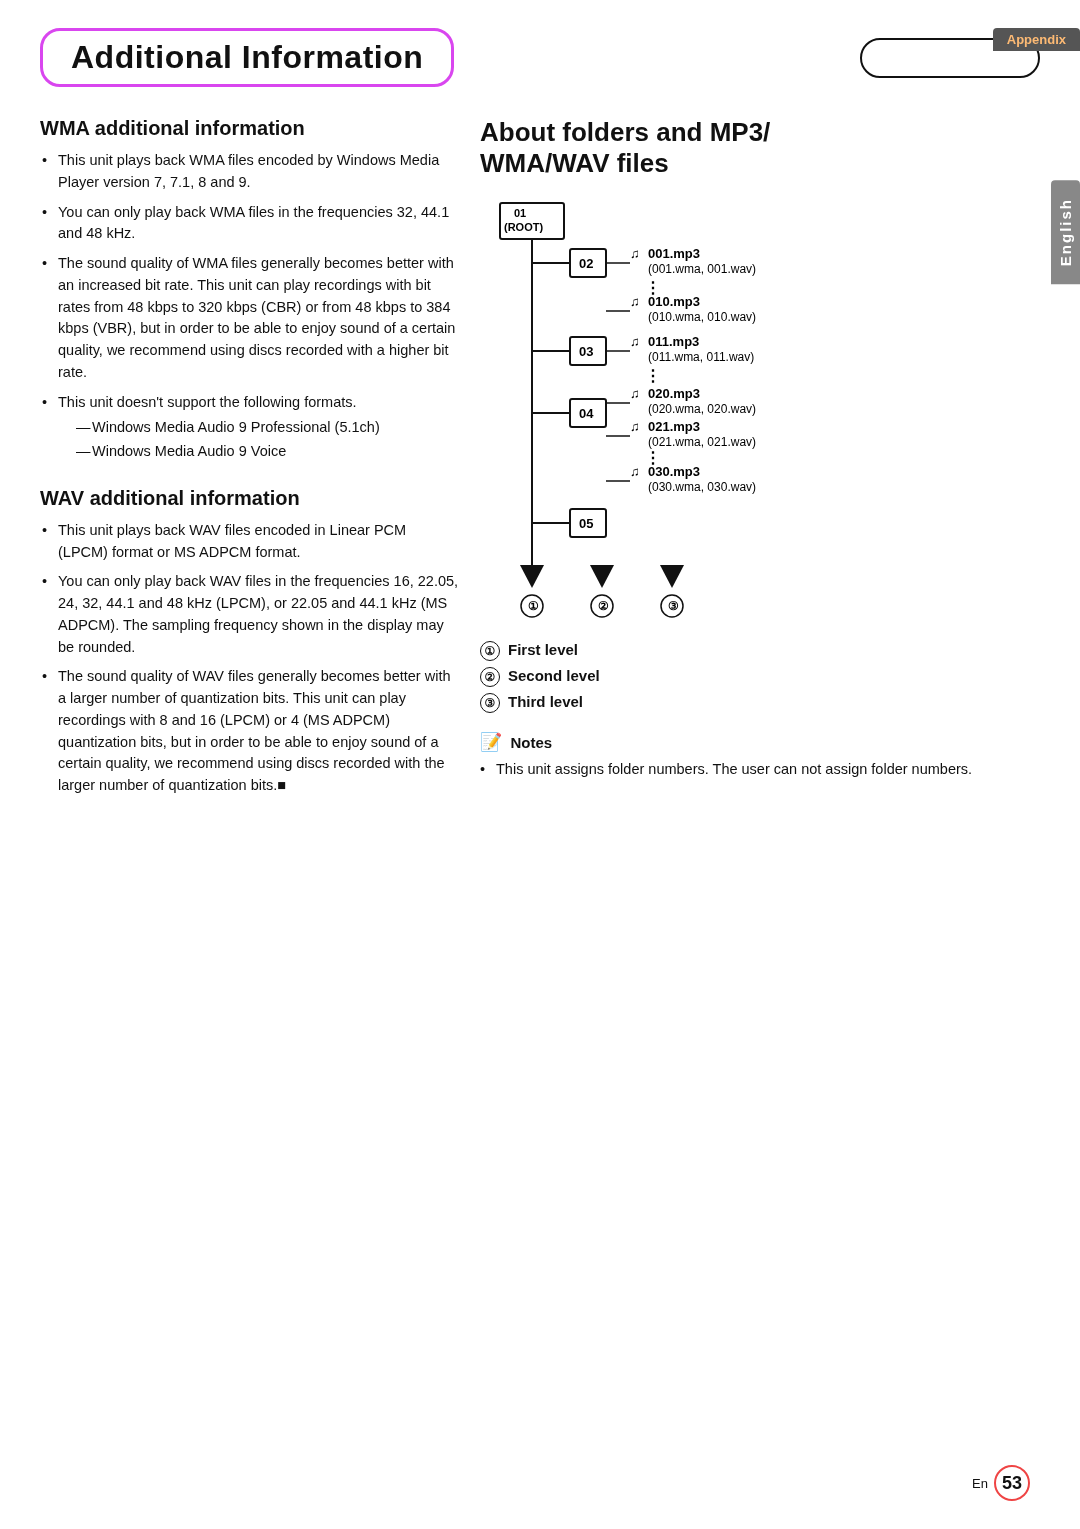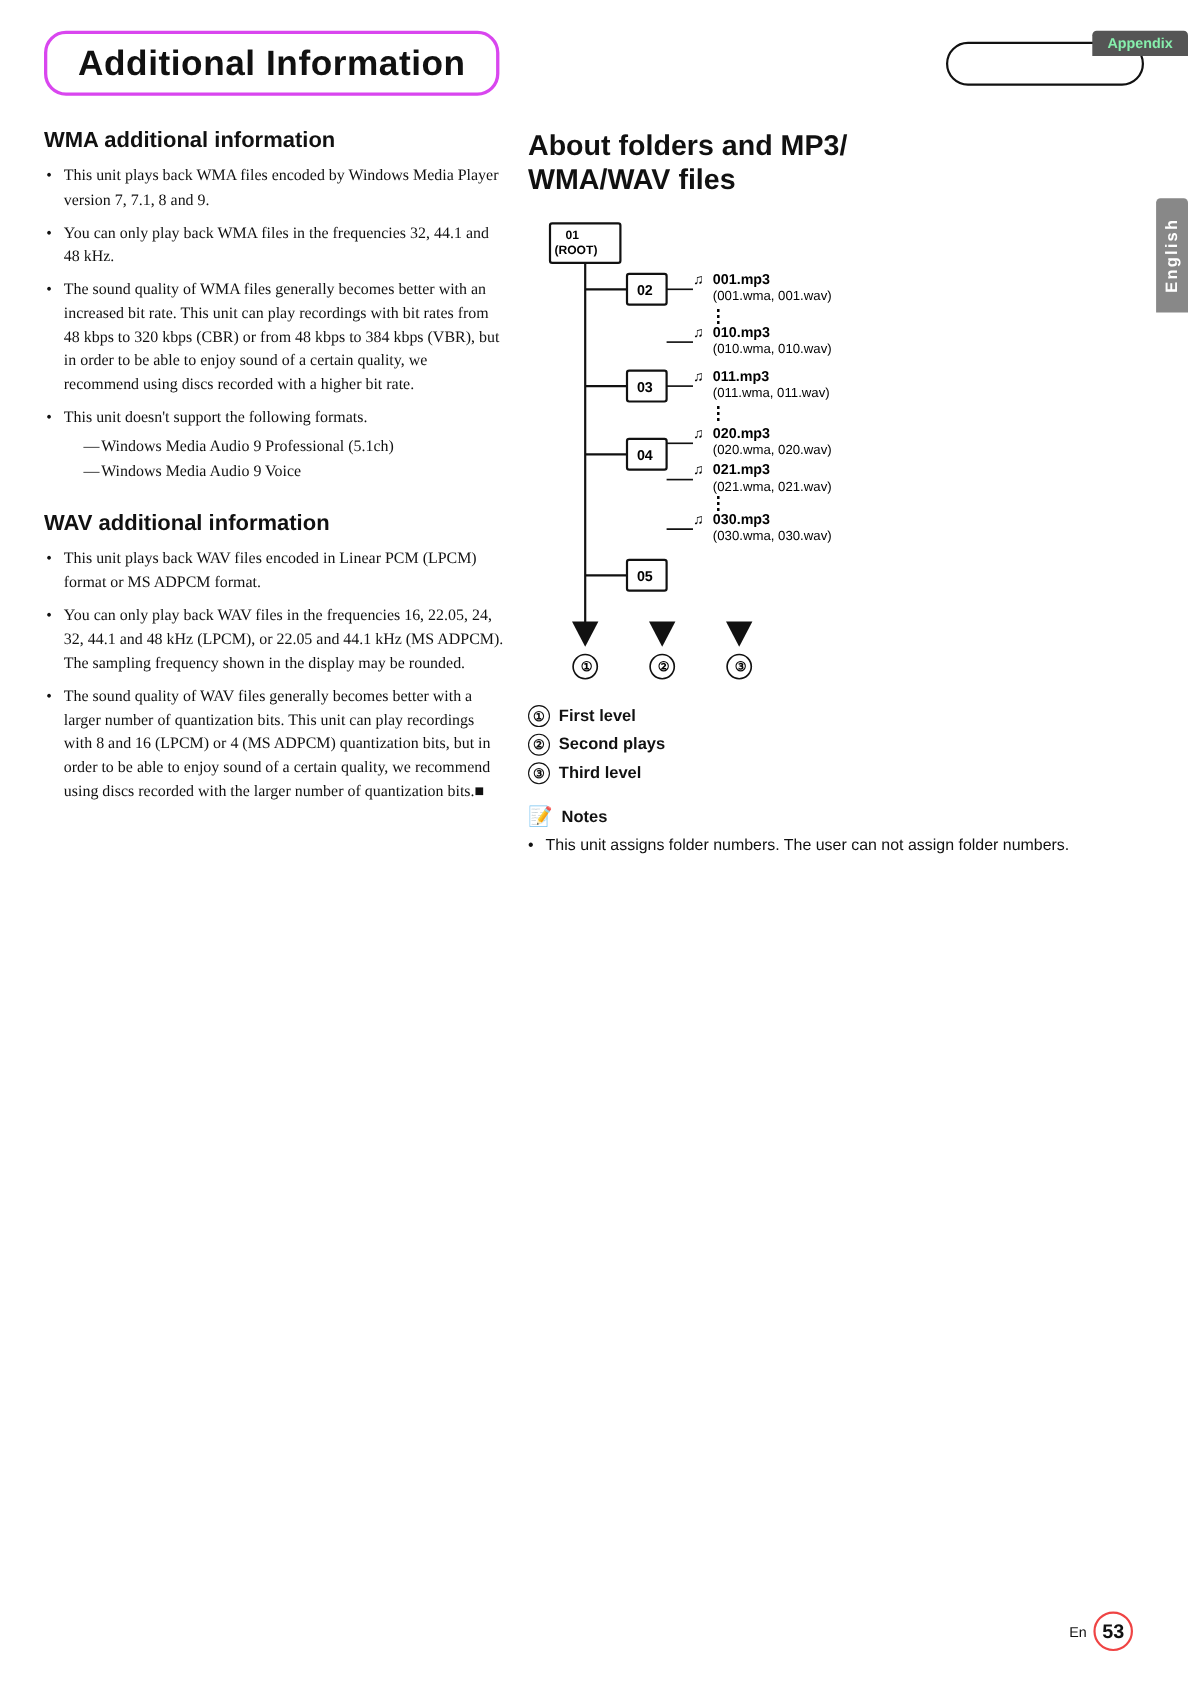--- a/index.html
+++ b/index.html
@@ -37,21 +37,21 @@
       gap: 12px;
     }
     .header-oval {
       border: 2px solid #111;
       border-radius: 20px;
       width: 180px;
       height: 40px;
     }
     .appendix-tab {
       background: #555;
-      color: #86efac;
+      color: #fdba74;
       font-size: 13px;
       padding: 4px 14px;
       border-radius: 4px 4px 0 0;
       font-weight: bold;
       position: absolute;
       top: 28px;
       right: 0;
     }
 
     
@@ -97,21 +97,20 @@
       font-weight: bold;
       margin-bottom: 12px;
       line-height: 1.2;
     }
 
     
     ul.content-list {
       list-style: none;
       padding: 0;
       margin: 0 0 20px 0;
-      font-family: Liberation Serif, serif;
     }
     ul.content-list li {
       padding-left: 18px;
       position: relative;
       margin-bottom: 8px;
       font-size: 14.5px;
       line-height: 1.5;
     }
     ul.content-list li::before {
       content: "•";
@@ -366,21 +365,21 @@
       </svg>
     </div>
 
     <div class="level-labels">
       <div class="level-label">
         <span class="circle-num">①</span>
         <span class="level-label-text">First level</span>
       </div>
       <div class="level-label">
         <span class="circle-num">②</span>
-        <span class="level-label-text">Second plays</span>
+        <span class="level-label-text">Second level</span>
       </div>
       <div class="level-label">
         <span class="circle-num">③</span>
         <span class="level-label-text">Third level</span>
       </div>
     </div>
 
     <div class="notes-box">
       <div class="notes-header">
         <span class="notes-icon">📝</span>

